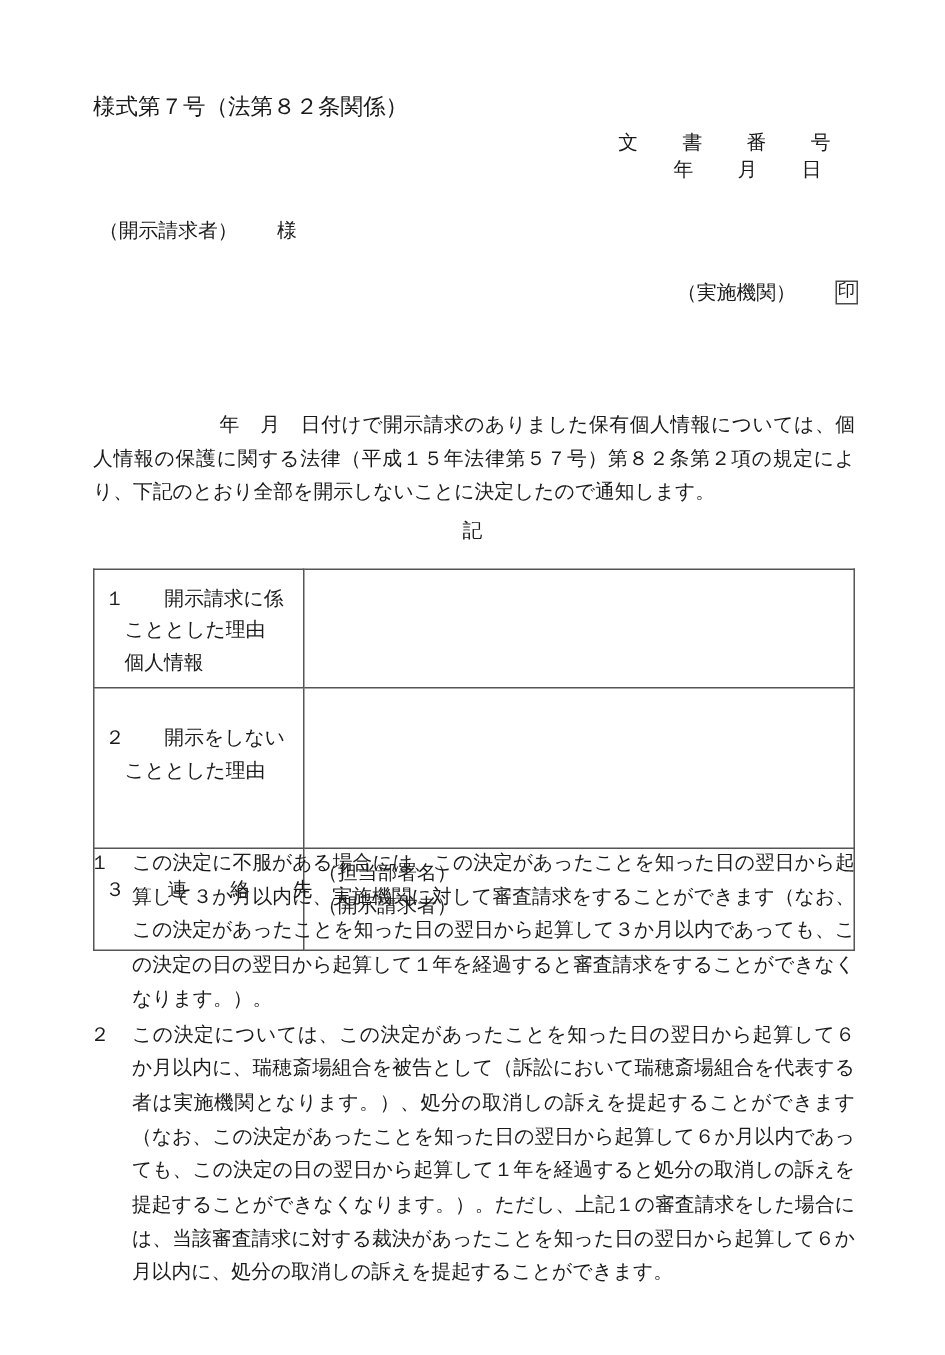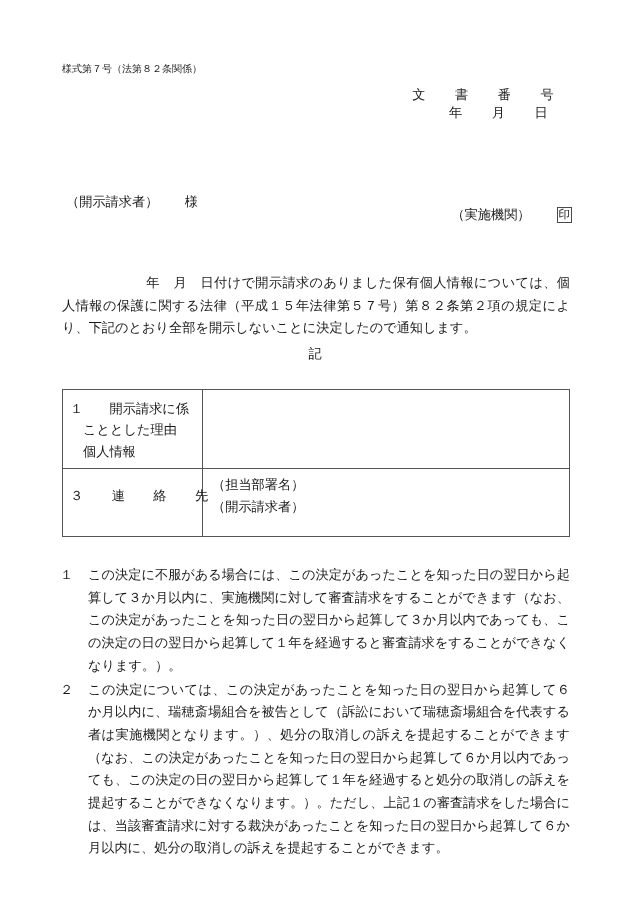--- a/index.html
+++ b/index.html
@@ -23,21 +23,21 @@
     height: 903px;
     box-sizing: border-box;
     padding: 0;
   }
 
   
   .form-no {
     position: absolute;
     left: 62px;
     top: 62px;
-    font-size: 10px;
+    font-size: 15px;
     white-space: pre;
   }
 
   
   .doc-meta {
     position: absolute;
     right: 60px;
     top: 86px;
     text-align: right;
     font-size: 13.2px;
@@ -50,33 +50,31 @@
     margin-right: 6px;
   }
 
   
   .addressee {
     position: absolute;
     left: 66px;
     top: 145px;
     font-size: 13.2px;
     white-space: pre;
-    margin-top: 48px;
   }
 
   
   .agency {
     position: absolute;
     right: 58px;
     top: 186px;
     font-size: 13.2px;
     white-space: pre;
     display: flex;
     align-items: center;
-    margin-top: 20px;
   }
   .agency .agency-name { margin-right: 26px; }
   .seal-box {
     display: inline-block;
     border: 1px solid #4a4a4a;
     padding: 0px 1px 1px 1px;
     font-size: 11.5px;
     line-height: 1.15;
     letter-spacing: 0;
   }
@@ -110,21 +108,21 @@
     left: 0; right: 0;
     top: 345px;
     text-align: center;
     font-size: 13.2px;
   }
 
   
   .form-table {
     position: absolute;
     left: 62px;
-    top: 389px;
+    top: 379px;
     width: 508px;
     border-collapse: collapse;
     table-layout: fixed;
     font-size: 13.2px;
   }
   .form-table td {
     border: 1px solid #555;
     padding: 0;
     vertical-align: top;
   }
@@ -198,20 +196,27 @@
   <table class="form-table">
     <tbody>
         <tr class="row1">
       <td class="label">
         <span class="lbl-line">１　　開示請求に係</span>
         <span class="lbl-line lbl-indent">こととした理由</span>
         <span class="lbl-line lbl-indent">個人情報</span>
       </td>
       <td class="value"></td>
     </tr>
+    <tr class="row2">
+      <td class="label">
+        <span class="lbl-line">２　　開示をしない</span>
+        <span class="lbl-line lbl-indent">こととした理由</span>
+      </td>
+      <td class="value"></td>
+    </tr>
     <tr class="row3">
       <td class="label">
         <span class="lbl-line contact-label">３　連　絡　先</span>
       </td>
       <td class="value">
         <span class="lbl-line">（担当部署名）</span>
         <span class="lbl-line">（開示請求者）</span>
       </td>
     </tr>
   </tbody>

